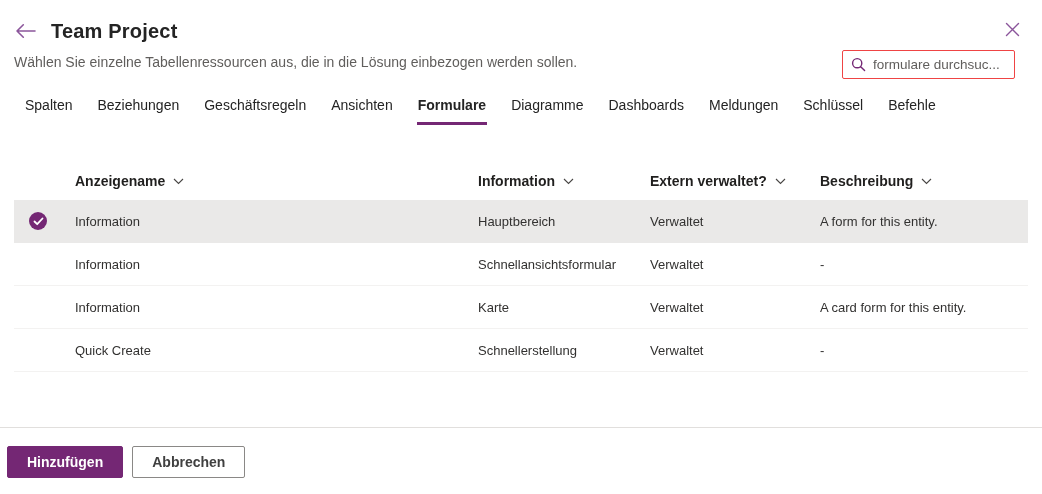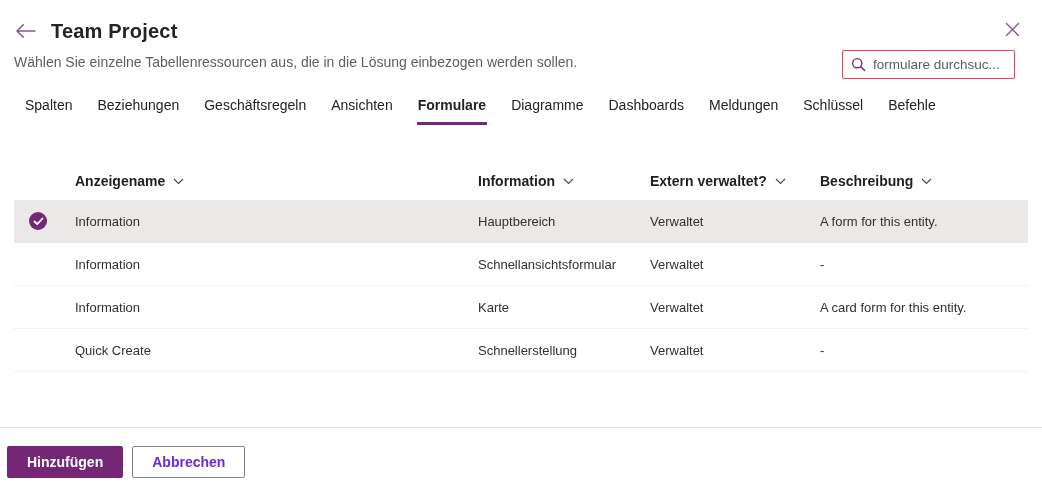--- a/index.html
+++ b/index.html
@@ -92,21 +92,21 @@
   .footer-divider {
     position: absolute; top: 427px; left: 0; width: 100%;
     border-top: 1px solid #e1dfdd;
   }
   .footer { position: absolute; top: 446px; left: 7px; display: flex; gap: 9px; }
   .btn {
     height: 32px; padding: 0 19px; border-radius: 2px;
     font-family: inherit; font-size: 14px; font-weight: 600; cursor: pointer;
   }
   .btn-primary { background: #742774; border: 1px solid #742774; color: #ffffff; }
-  .btn-default { background: #ffffff; border: 1px solid #8a8886; color: #6d28d9; }
+  .btn-default { background: #ffffff; border: 1px solid #8a8886; color: #404040; }
 </style>
 </head>
 <body>
 
 <div class="canvas">
 
   <div class="hdr">
     <button class="back-btn">
       <span style="display:flex">
         <svg width="21" height="16" viewBox="0 0 21 16">

